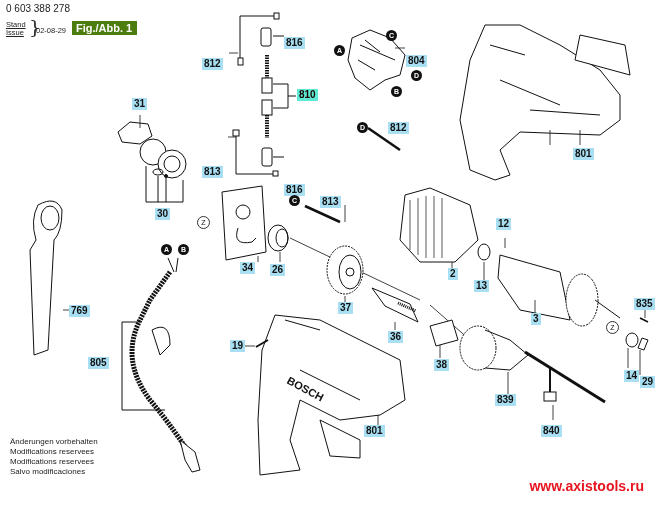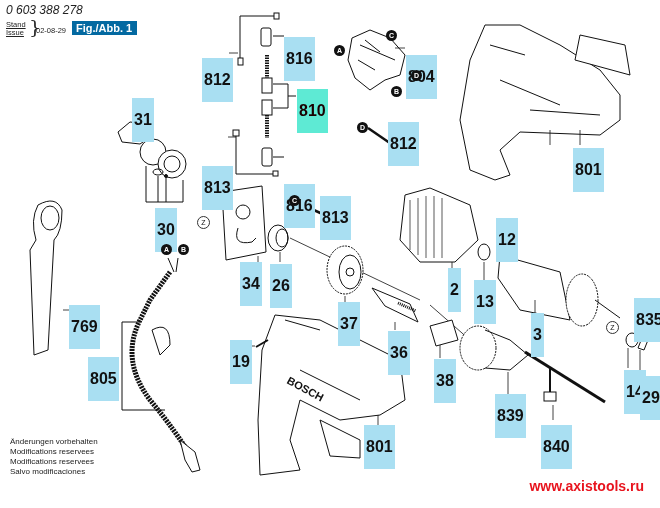--- a/index.html
+++ b/index.html
@@ -1,24 +1,24 @@
 <!DOCTYPE html>
 <html><head>
 <meta charset="utf-8">
 <style>
   html, body { margin: 0; padding: 0; background: #ffffff; }
   body { width: 660px; height: 508px; position: relative; overflow: hidden;
          font-family: "Liberation Sans", sans-serif; color: #111; }
   .abs { position: absolute; }
-  .hdr-num { left: 6px; top: 3px; font-size: 12px; color: #222; font-style: italic; }
+  .hdr-num { left: 6px; top: 3px; font-size: 10px; color: #222; }
   .stand { left: 6px; top: 21px; font-size: 7.5px; line-height: 8px; color: #222; text-decoration: underline; }
   .brace { left: 29px; top: 18px; font-size: 19px; line-height: 19px; color: #222; font-family: "DejaVu Serif", serif; }
   .issue-date { left: 36px; top: 26px; font-size: 7.5px; color: #222; }
-  .fig { left: 72px; top: 21px; background: #0369a1; color: #fff; font-weight: bold; font-size: 11px; padding: 1px 5px 1px 4px; }
-  .lbl { position: absolute; background: #a9dff2; color: #111; font-weight: bold; font-size: 16px; line-height: 12px; padding: 16px 2px; }
+  .fig { left: 72px; top: 21px; background: #4d7c0f; color: #fff; font-weight: bold; font-size: 11px; padding: 1px 5px 1px 4px; }
+  .lbl { position: absolute; background: #a9dff2; color: #111; font-weight: bold; font-size: 10px; line-height: 12px; padding: 0 2px; }
   .lbl.red { background: #5eead4; color: #1a0000; }
   .letter { position: absolute; width: 11px; height: 11px; border-radius: 50%; background: #111; color: #fff; font-size: 7px; font-weight: bold; text-align: center; line-height: 11px; }
   .zmark { position: absolute; width: 11px; height: 11px; border-radius: 50%; background: #fff; border: 1px solid #333; color: #111; font-size: 7px; text-align: center; line-height: 11px; }
   .notes { left: 10px; top: 437px; font-size: 8px; line-height: 10px; color: #222; }
   .site { right: 16px; top: 478px; color: #e8141e; font-weight: bold; font-size: 14px; font-family: Liberation Sans, sans-serif; }
   svg.draw { position: absolute; left: 0; top: 0; }
 </style>
 </head>
 <body>
 

